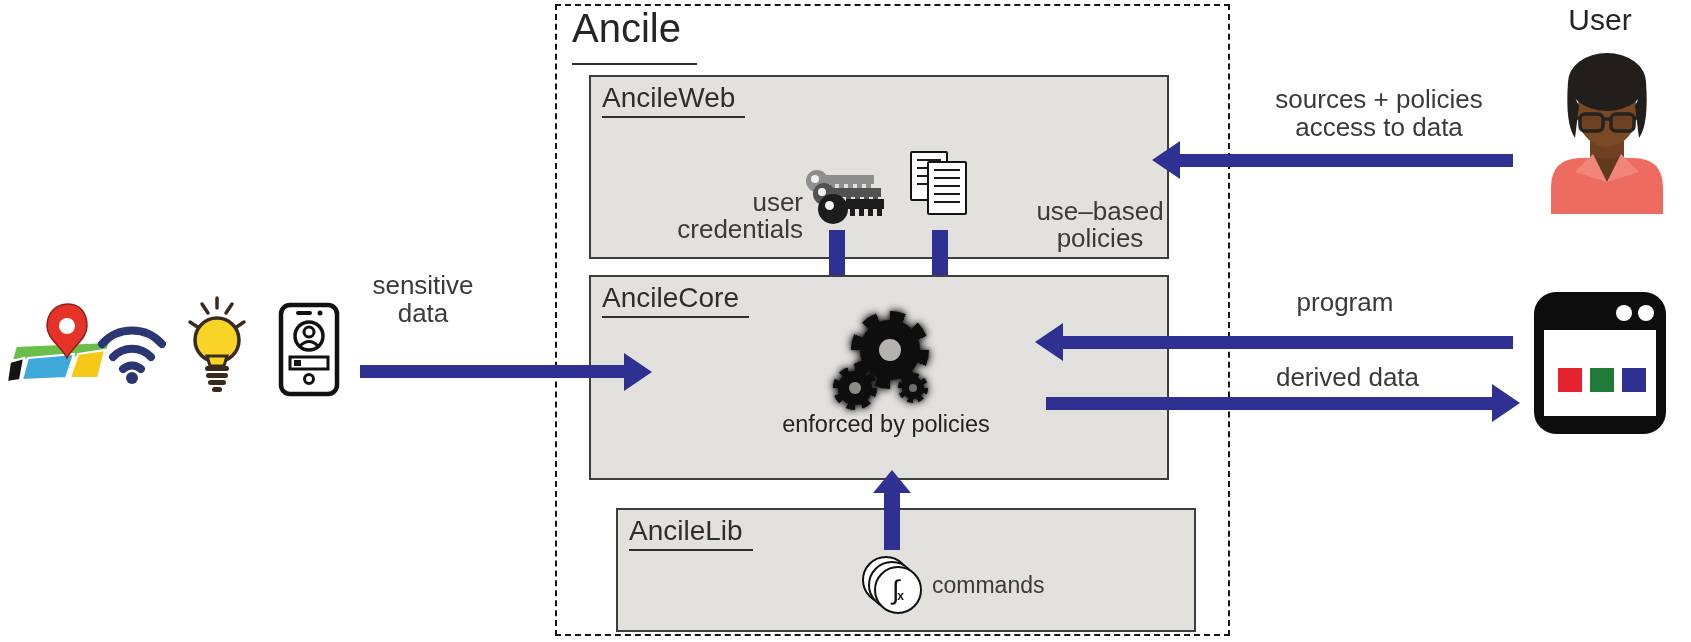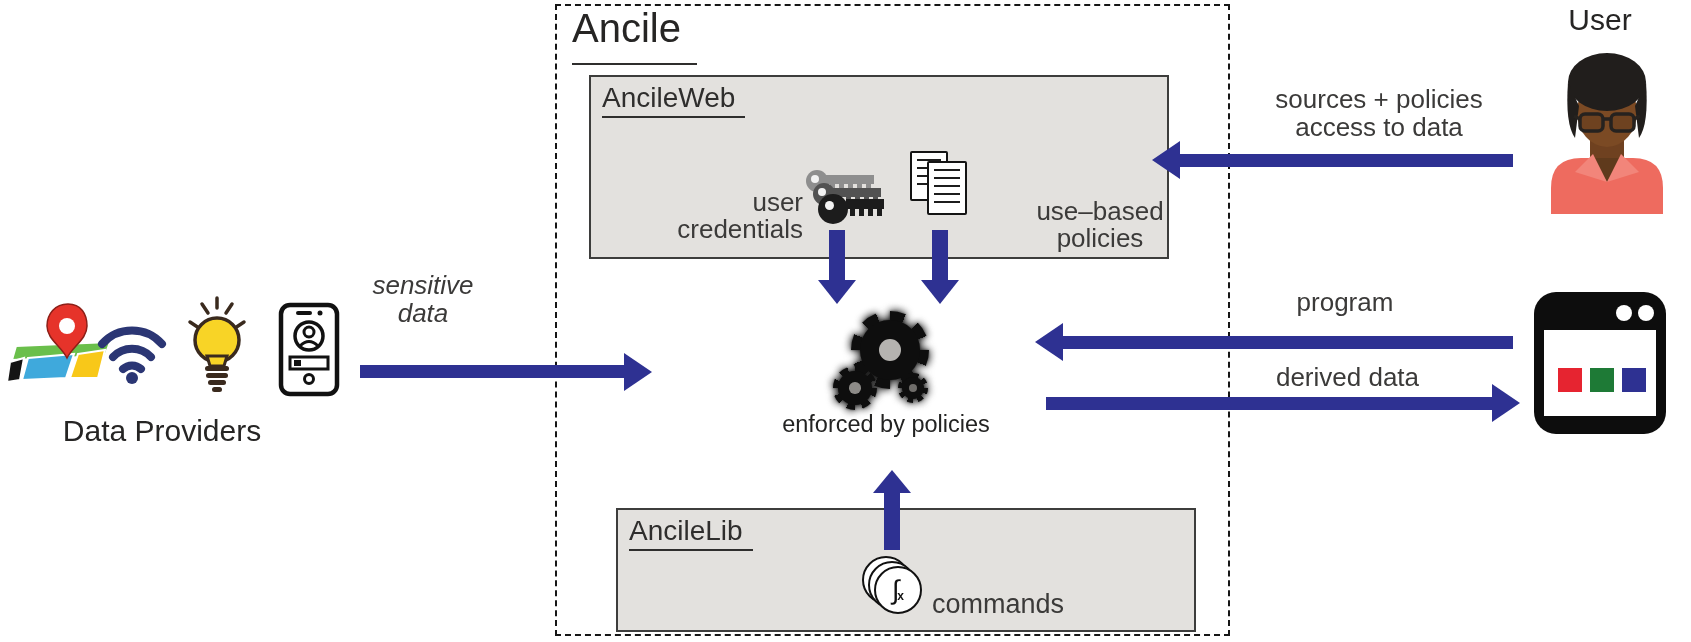--- a/index.html
+++ b/index.html
@@ -102,20 +102,23 @@
 
   <div>
     <div class="sh" style="left:829px;top:230px;width:16px;height:50px;"></div>
     <div class="ah ah-d" style="left:818px;top:280px;"></div>
   </div>
   <div>
     <div class="sh" style="left:932px;top:230px;width:16px;height:50px;"></div>
     <div class="ah ah-d" style="left:921px;top:280px;"></div>
   </div>
 
+  <div class="graybox" style="left:589px;top:275px;width:576px;height:201px;">
+    <div class="boxlabel"><span class="ul">AncileCore</span></div>
+  </div>
 
   <div class="gearbox" style="left:810px;top:303px;width:130px;height:104px;">
     <div class="gear" style="left:41px;top:8px;width:78px;height:78px;--hole:36%;--holec:#b5b3b0;"></div>
     <div class="gear" style="left:23px;top:63px;width:44px;height:44px;--hole:37%;--holec:#8d8b88;"></div>
     <div class="gear" style="left:88px;top:70px;width:30px;height:30px;--hole:36%;--holec:#6f6d6a;"></div>
   </div>
   <div class="txt ctr capt" style="left:764px;top:412px;width:244px;font-size:23.5px;line-height:25px;">
     <div>enforced by policies</div>
   </div>
 
@@ -124,21 +127,21 @@
   </div>
 
   <div class="abs" style="left:860px;top:556px;width:62px;height:60px;">
     <div class="fncircle" style="left:2px;top:0;"></div>
     <div class="fncircle" style="left:8px;top:5px;"></div>
     <div class="fncircle fnfront" style="left:14px;top:10px;">
       <span>∫</span>
         <span class="fnsub">x</span>
     </div>
   </div>
-  <div class="txt" style="left:932px;top:572px;font-size:27px;margin-top:17px;">commands</div>
+  <div class="txt" style="left:932px;top:572px;font-size:23px;">commands</div>
 
   <div>
     <div class="ah ah-u" style="left:873px;top:470px;"></div>
     <div class="sh" style="left:884px;top:493px;width:16px;height:57px;"></div>
   </div>
 
   <svg class="abs" style="left:6px;top:300px;" width="112" height="96" viewBox="0 0 112 96">
     <polygon points="10,46 104,42 99,56 6,60" fill="#6abf4b" stroke="#fff" stroke-width="2"></polygon>
     <polygon points="4,62 18,58 14,80 1,82" fill="#141414" stroke="#fff" stroke-width="2"></polygon>
     <polygon points="22,58 68,54 60,78 16,80" fill="#3fa9dc" stroke="#fff" stroke-width="2"></polygon>
@@ -175,23 +178,22 @@
     <rect x="18" y="9" width="16" height="4" rx="2" fill="#111"></rect>
     <circle cx="42" cy="11" r="2.5" fill="#111"></circle>
     <circle cx="31" cy="34" r="14" fill="none" stroke="#111" stroke-width="3.5"></circle>
     <circle cx="31" cy="30" r="5" fill="none" stroke="#111" stroke-width="3"></circle>
     <path d="M22,44 Q31,35 40,44" fill="none" stroke="#111" stroke-width="3"></path>
     <rect x="12" y="55" width="38" height="12" fill="none" stroke="#111" stroke-width="3"></rect>
     <rect x="16" y="58" width="7" height="6" fill="#111"></rect>
     <circle cx="31" cy="77" r="4.5" fill="none" stroke="#111" stroke-width="3"></circle>
   </svg>
 
-  <div class="txt ctr" style="left:32px;top:414px;width:260px;font-size:30px;color:#262524;">Data Providers</div>
-
-  <div class="txt ctr" style="left:348px;top:271px;width:150px;font-size:26px;line-height:28px;font-style:italic;">
+
+  <div class="txt ctr" style="left:348px;top:271px;width:150px;font-size:26px;line-height:28px;">
     <div>sensitive</div>
     <div>data</div>
   </div>
   <div>
     <div class="sh" style="left:360px;top:365px;width:264px;height:13px;"></div>
     <div class="ah ah-r" style="left:624px;top:353px;"></div>
   </div>
 
   <div class="txt ctr" style="left:1525px;top:3px;width:150px;font-size:30px;color:#262524;">User</div>
 

